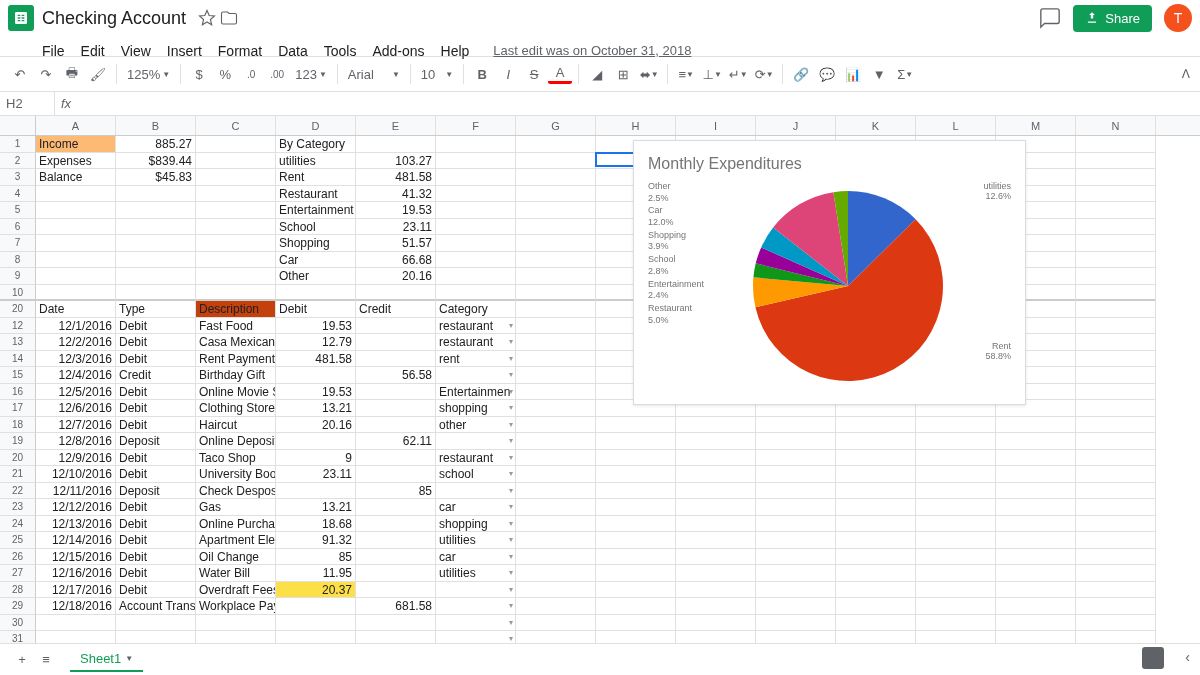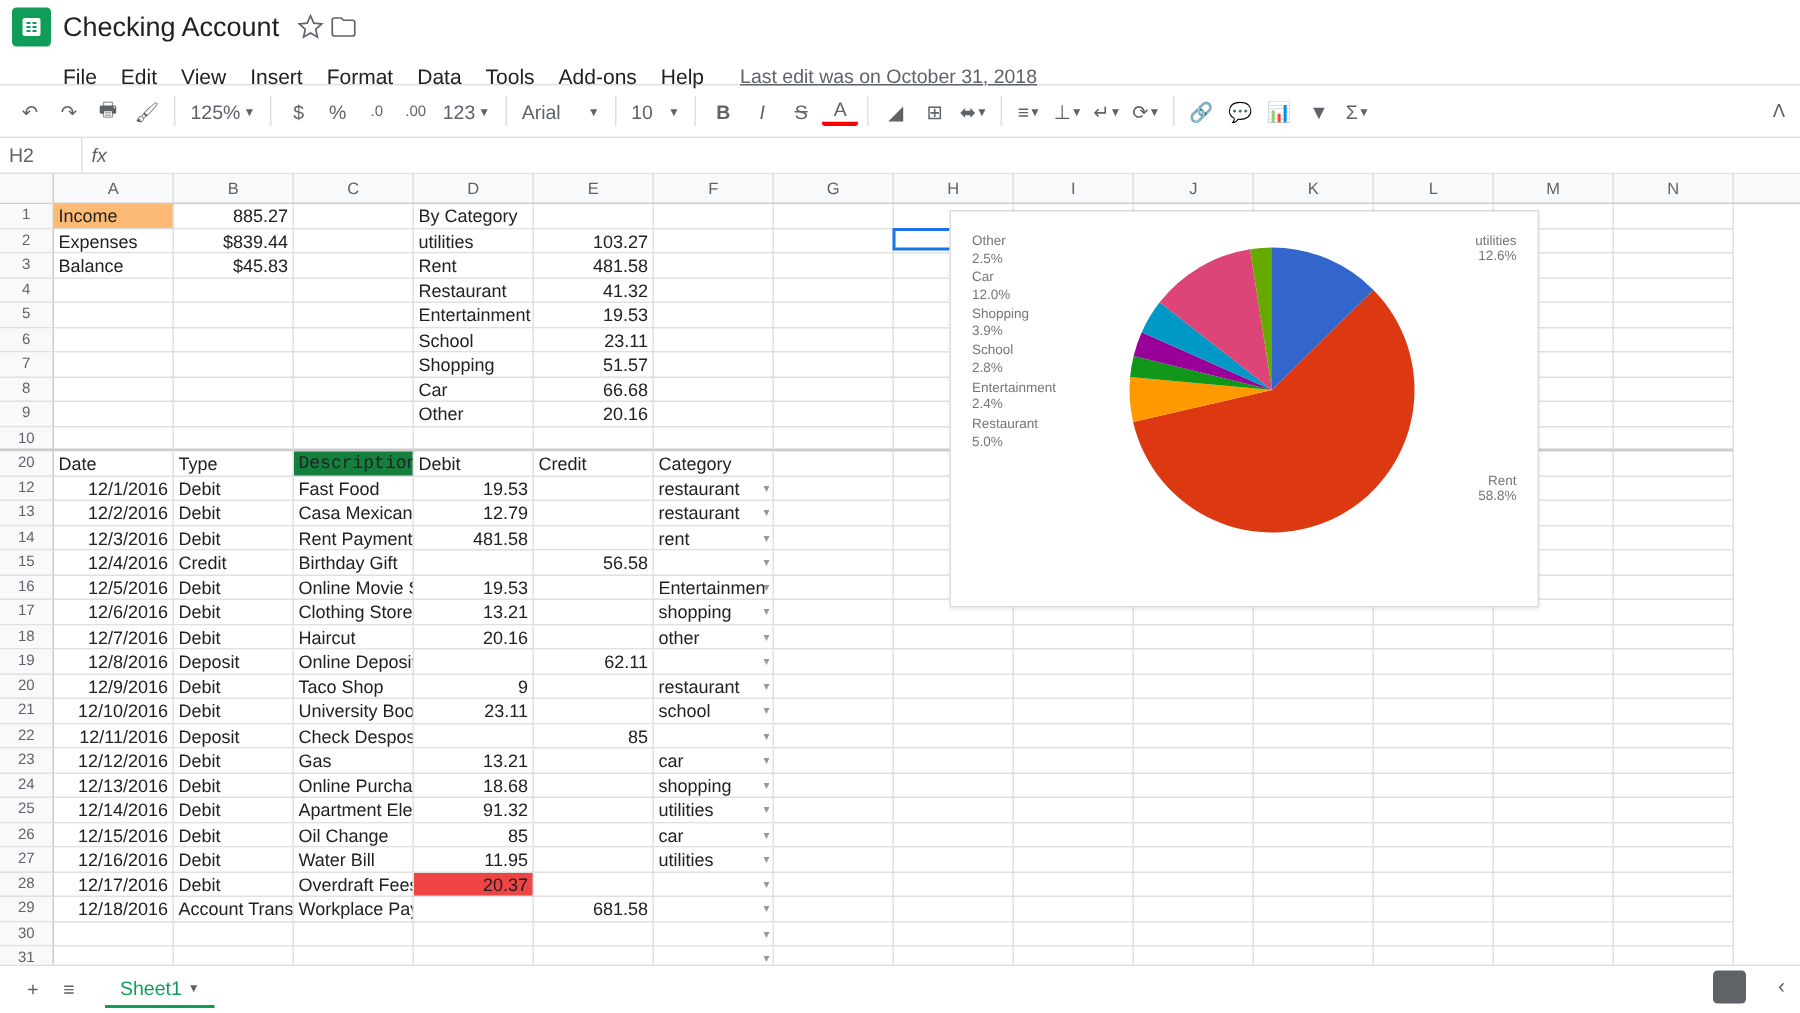--- a/index.html
+++ b/index.html
@@ -63,20 +63,32 @@
         <path d="M19 3H5a2 2 0 00-2 2v14a2 2 0 002 2h14a2 2 0 002-2V5a2 2 0 00-2-2zm-8 14H7v-2h4v2zm0-4H7v-2h4v2zm0-4H7V7h4v2zm6 8h-4v-2h4v2zm0-4h-4v-2h4v2zm0-4h-4V7h4v2z"></path>
       </svg>
     </div>
   <span class="doc-title">Checking Account</span>
   <svg class="star-icon" viewBox="0 0 24 24">
       <path fill="none" stroke="#5f6368" stroke-width="1.5" d="M12 17.3l-6.2 3.7 1.6-7L2 9.2l7.1-.6L12 2l2.9 6.6 7.1.6-5.4 4.8 1.6 7z"></path>
     </svg>
   <svg class="folder-icon" viewBox="0 0 24 24">
       <path fill="none" stroke="#5f6368" stroke-width="1.5" d="M10 4H4a2 2 0 00-2 2v12a2 2 0 002 2h16a2 2 0 002-2V8a2 2 0 00-2-2h-8l-2-2z"></path>
     </svg>
+  <div class="header-right">
+    <svg class="comment-icon" viewBox="0 0 24 24">
+        <path fill="none" stroke="#5f6368" stroke-width="1.5" d="M20 2H4a2 2 0 00-2 2v18l4-4h14a2 2 0 002-2V4a2 2 0 00-2-2z"></path>
+      </svg>
+    <button class="share-btn">
+        <svg viewBox="0 0 24 24">
+          <path d="M12 2l-5 5h3v6h4V7h3l-5-5zM5 18v2h14v-2H5z"></path>
+        </svg>
+        <span>Share</span>
+      </button>
+    <div class="avatar">T</div>
+  </div>
 </div>
 
 <div class="menu-bar" id="menu-bar">
   <span>File</span>
     <span>Edit</span>
     <span>View</span>
     <span>Insert</span>
     <span>Format</span>
     <span>Data</span>
     <span>Tools</span>
@@ -666,21 +678,21 @@
         <div class="cell" style="left: 240px; top: 82.5px; width: 80px; background: rgb(255, 255, 255);">School</div>
         <div class="cell num" style="left: 320px; top: 82.5px; width: 80px; background: rgb(255, 255, 255);">23.11</div>
         <div class="cell" style="left: 240px; top: 99px; width: 80px; background: rgb(255, 255, 255);">Shopping</div>
         <div class="cell num" style="left: 320px; top: 99px; width: 80px; background: rgb(255, 255, 255);">51.57</div>
         <div class="cell" style="left: 240px; top: 115.5px; width: 80px; background: rgb(255, 255, 255);">Car</div>
         <div class="cell num" style="left: 320px; top: 115.5px; width: 80px; background: rgb(255, 255, 255);">66.68</div>
         <div class="cell" style="left: 240px; top: 132px; width: 80px; background: rgb(255, 255, 255);">Other</div>
         <div class="cell num" style="left: 320px; top: 132px; width: 80px; background: rgb(255, 255, 255);">20.16</div>
         <div class="cell" style="left: 0px; top: 165px; width: 80px; background: rgb(255, 255, 255);">Date</div>
         <div class="cell" style="left: 80px; top: 165px; width: 80px; background: rgb(255, 255, 255);">Type</div>
-        <div class="cell" style="left: 160px; top: 165px; width: 80px; background: #15803d; font-family: Liberation Mono, monospace;">Description</div>
+        <div class="cell" style="left: 160px; top: 165px; width: 80px; background: #c2410c;">Description</div>
         <div class="cell" style="left: 240px; top: 165px; width: 80px; background: rgb(255, 255, 255);">Debit</div>
         <div class="cell" style="left: 320px; top: 165px; width: 80px; background: rgb(255, 255, 255);">Credit</div>
         <div class="cell" style="left: 400px; top: 165px; width: 80px; background: rgb(255, 255, 255);">Category</div>
         <div class="cell num" style="left: 0px; top: 181.5px; width: 80px; background: rgb(255, 255, 255);">12/1/2016</div>
         <div class="cell" style="left: 80px; top: 181.5px; width: 80px; background: rgb(255, 255, 255);">Debit</div>
         <div class="cell" style="left: 160px; top: 181.5px; width: 80px; background: rgb(255, 255, 255);">Fast Food</div>
         <div class="cell num" style="left: 240px; top: 181.5px; width: 80px; background: rgb(255, 255, 255);">19.53</div>
         <div class="cell dd" style="left: 400px; top: 181.5px; width: 80px; background: rgb(255, 255, 255);">restaurant</div>
         <div class="cell num" style="left: 0px; top: 198px; width: 80px; background: rgb(255, 255, 255);">12/2/2016</div>
         <div class="cell" style="left: 80px; top: 198px; width: 80px; background: rgb(255, 255, 255);">Debit</div>
@@ -753,31 +765,32 @@
         <div class="cell num" style="left: 240px; top: 412.5px; width: 80px; background: rgb(255, 255, 255);">85</div>
         <div class="cell dd" style="left: 400px; top: 412.5px; width: 80px; background: rgb(255, 255, 255);">car</div>
         <div class="cell num" style="left: 0px; top: 429px; width: 80px; background: rgb(255, 255, 255);">12/16/2016</div>
         <div class="cell" style="left: 80px; top: 429px; width: 80px; background: rgb(255, 255, 255);">Debit</div>
         <div class="cell" style="left: 160px; top: 429px; width: 80px; background: rgb(255, 255, 255);">Water Bill</div>
         <div class="cell num" style="left: 240px; top: 429px; width: 80px; background: rgb(255, 255, 255);">11.95</div>
         <div class="cell dd" style="left: 400px; top: 429px; width: 80px; background: rgb(255, 255, 255);">utilities</div>
         <div class="cell num" style="left: 0px; top: 445.5px; width: 80px; background: rgb(255, 255, 255);">12/17/2016</div>
         <div class="cell" style="left: 80px; top: 445.5px; width: 80px; background: rgb(255, 255, 255);">Debit</div>
         <div class="cell" style="left: 160px; top: 445.5px; width: 80px; background: rgb(255, 255, 255);">Overdraft Fees</div>
-        <div class="cell num" style="left: 240px; top: 445.5px; width: 80px; background: #ef4444;">20.37</div>
+        <div class="cell num" style="left: 240px; top: 445.5px; width: 80px; background: #fde047;">20.37</div>
         <div class="cell dd" style="left: 400px; top: 445.5px; width: 80px; background: rgb(255, 255, 255);"></div>
         <div class="cell num" style="left: 0px; top: 462px; width: 80px; background: rgb(255, 255, 255);">12/18/2016</div>
         <div class="cell" style="left: 80px; top: 462px; width: 80px; background: rgb(255, 255, 255);">Account Transfer</div>
         <div class="cell" style="left: 160px; top: 462px; width: 80px; background: rgb(255, 255, 255);">Workplace Payroll</div>
         <div class="cell num" style="left: 320px; top: 462px; width: 80px; background: rgb(255, 255, 255);">681.58</div>
         <div class="cell dd" style="left: 400px; top: 462px; width: 80px; background: rgb(255, 255, 255);"></div>
         <div class="cell dd" style="left: 400px; top: 478.5px; width: 80px; background: rgb(255, 255, 255);"></div>
         <div class="cell dd" style="left: 400px; top: 495px; width: 80px; background: rgb(255, 255, 255);"></div>
         <div class="sel-cell" style="left: 559px; top: 15.5px; width: 79px; height: 15.5px;"></div>
         <div class="chart-overlay">
+        <div class="chart-title">Monthly Expenditures</div>
         <div class="pie-wrap">
           <div class="pie-labels-left" id="pie-labels-left">
               <div>Other<br>2.5%</div>
               <div>Car<br>12.0%</div>
               <div>Shopping<br>3.9%</div>
               <div>School<br>2.8%</div>
               <div>Entertainment<br>2.4%</div>
               <div>Restaurant<br>5.0%</div>
             </div>
           <svg class="pie-svg" id="pie-svg" viewBox="0 0 220 210">

